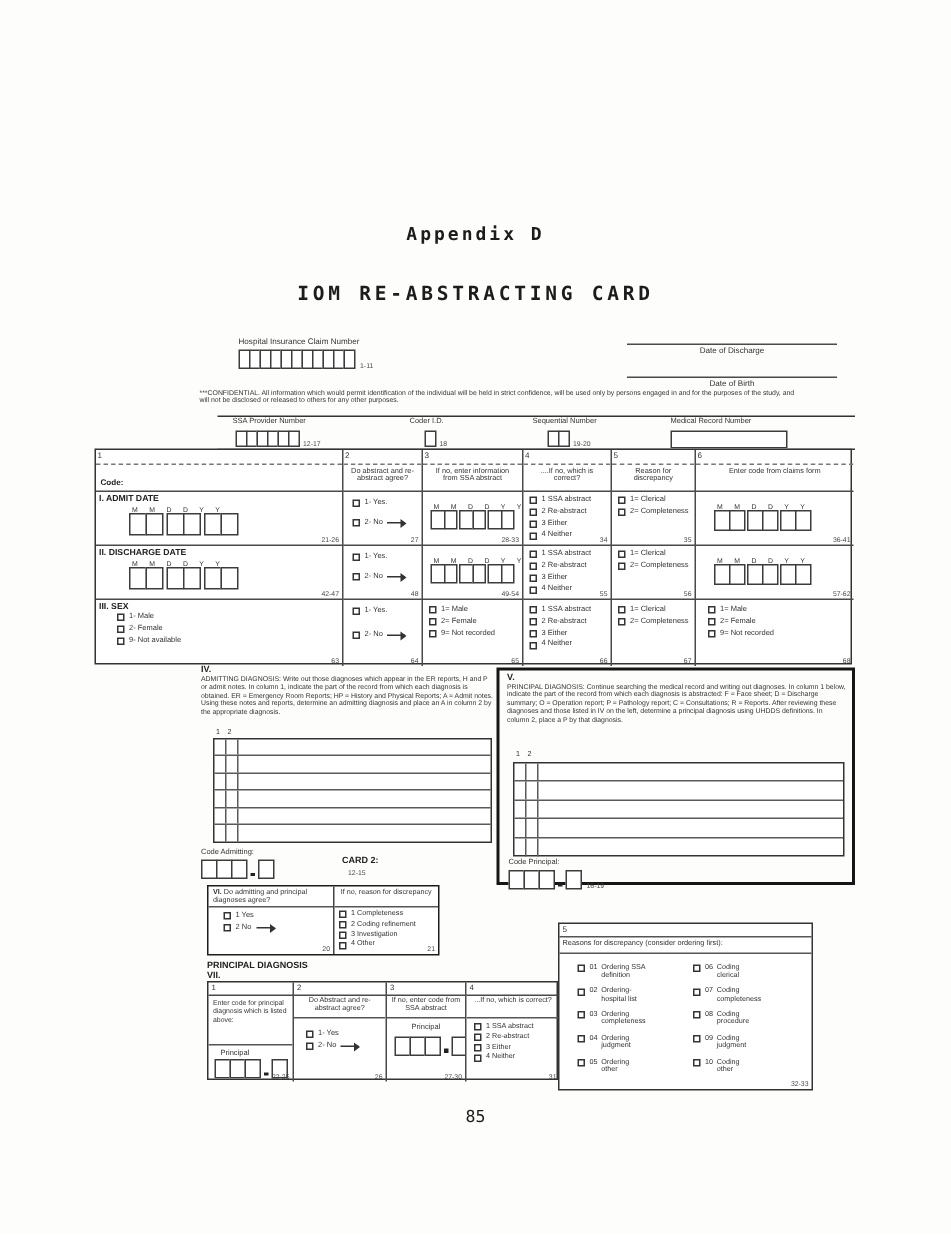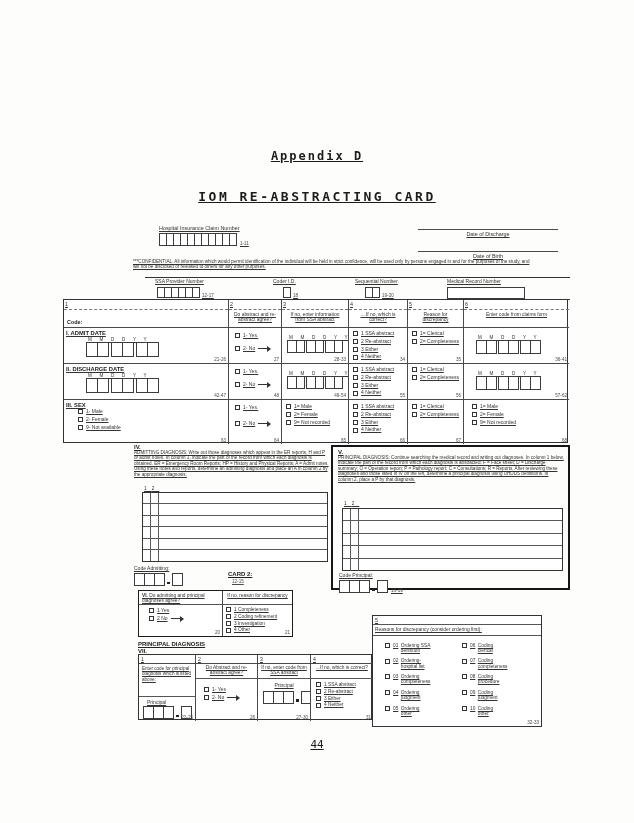--- a/index.html
+++ b/index.html
@@ -1,19 +1,19 @@
 <!DOCTYPE html>
 <html><head>
 <meta charset="utf-8">
 <style>
   * { margin:0; padding:0; box-sizing:border-box; }
   html,body { background:#ffffff; }
   .page { position:relative; width:634px; height:823px; background:#fdfdfb; overflow:hidden;
           font-family:"Liberation Sans", sans-serif; color:#333; }
-  .abs { position:absolute;text-decoration:underline; }
+  .abs { position:absolute; }
   .tw { font-family:"DejaVu Sans Mono", monospace; font-weight:bold; color:#1c1c1c; }
   .f45{font-size:4.6px;line-height:5.4px;} .f5{font-size:5px;line-height:5.8px;}
   .f55{font-size:5.4px;line-height:6.2px;} .b6{font-size:6px;font-weight:bold;color:#222;}
   .ctr{text-align:center;}
   
   .bxrow{display:flex;align-items:flex-end;}
   .bx{width:12px;height:15px;border:1px solid #3c3c3c;margin-right:-1px;background:#fff;flex:none;}
   .bx.s3{width:9.5px;height:13px;} .bx.s6{width:11px;height:14px;} .bx.xs{width:8px;height:11px;}
   .bx.c{width:11px;height:13px;} .bx.hic{width:8px;height:13px;}
   .gp{width:3px;flex:none;} .gp2{width:2px;flex:none;}
@@ -749,15 +749,15 @@
             <span class="rtxt">
               <span>Coding</span>
               <span>other</span>
             </span>
           </div>
       </div>
     </div>
     <div class="cr">32-33</div>
   </div>
 
-  <div class="abs tw ctr" style="left:0;right:0;top:738px;font-size:11px;font-weight:normal;">44</div>
+  <div class="abs tw ctr" style="left:0;right:0;top:738px;font-size:11px;font-weight:normal;">85</div>
 
 </div>
 
 </body></html>

